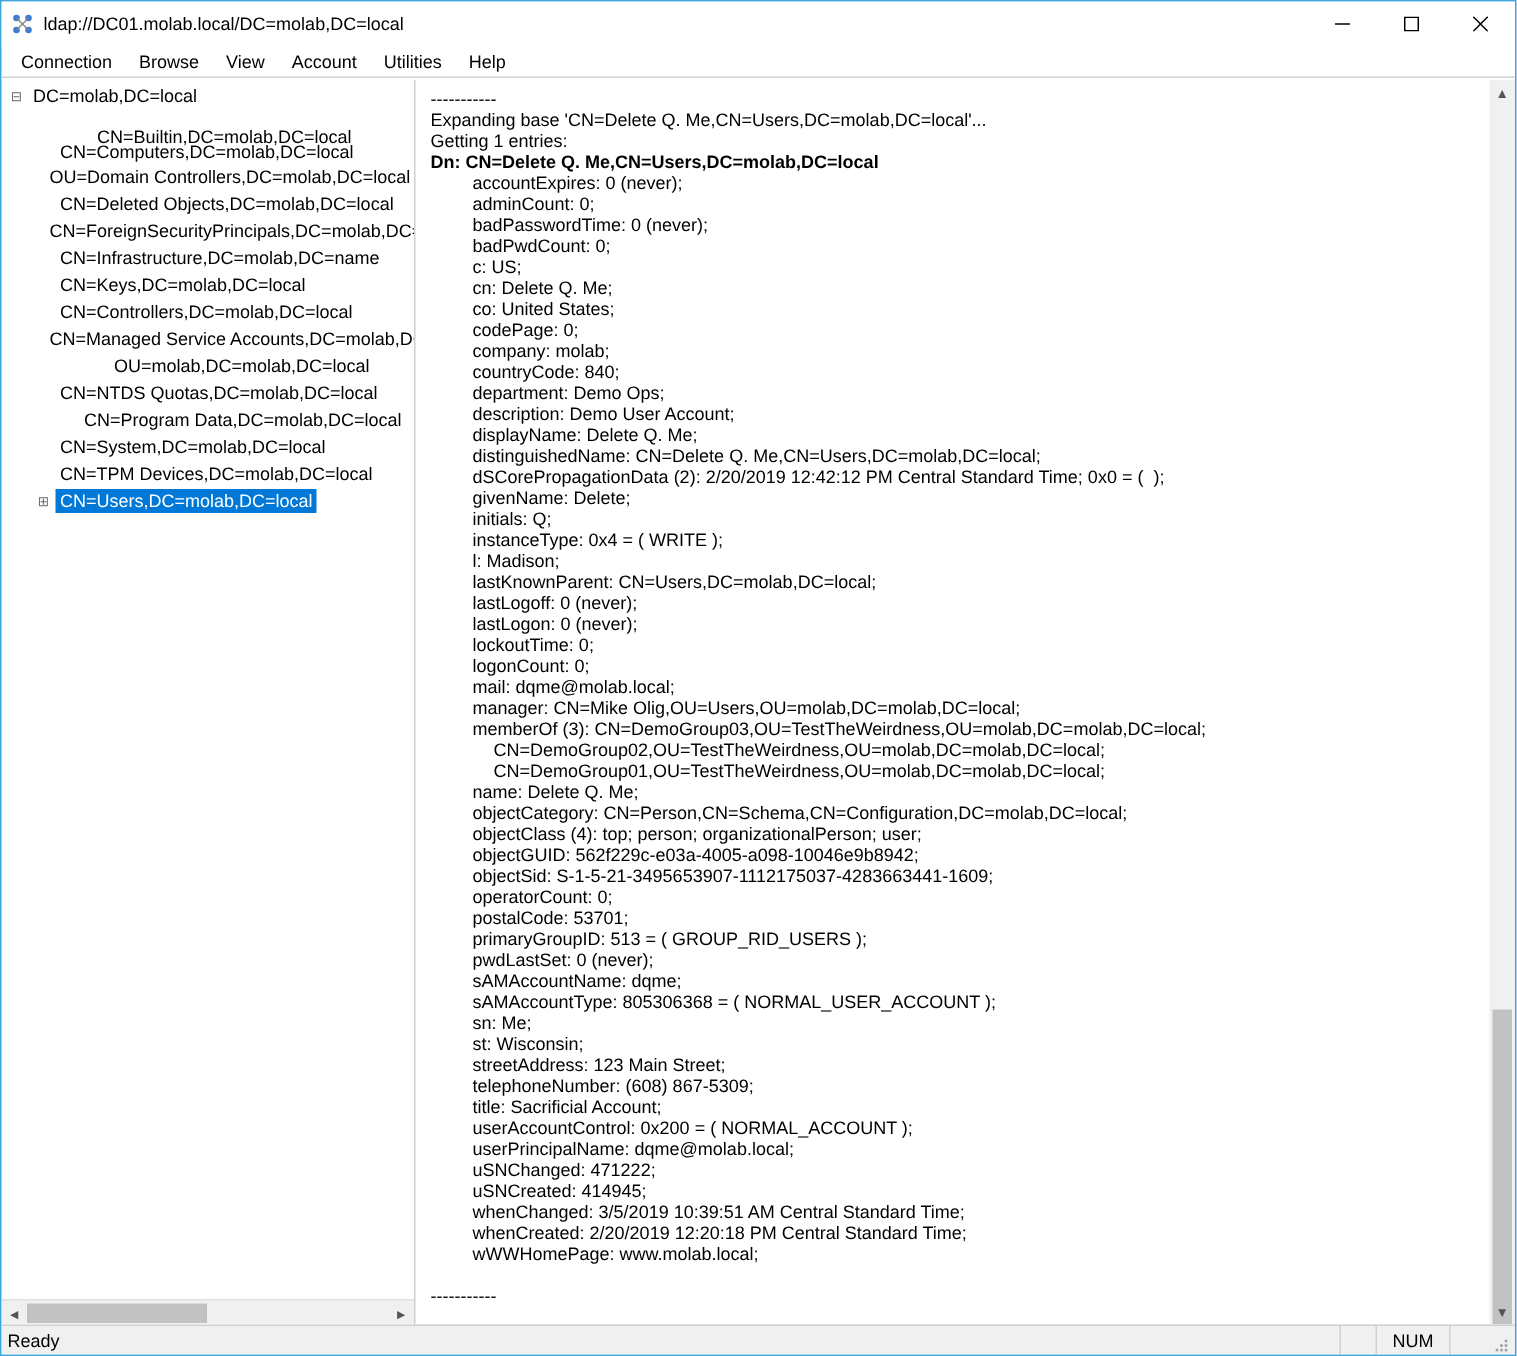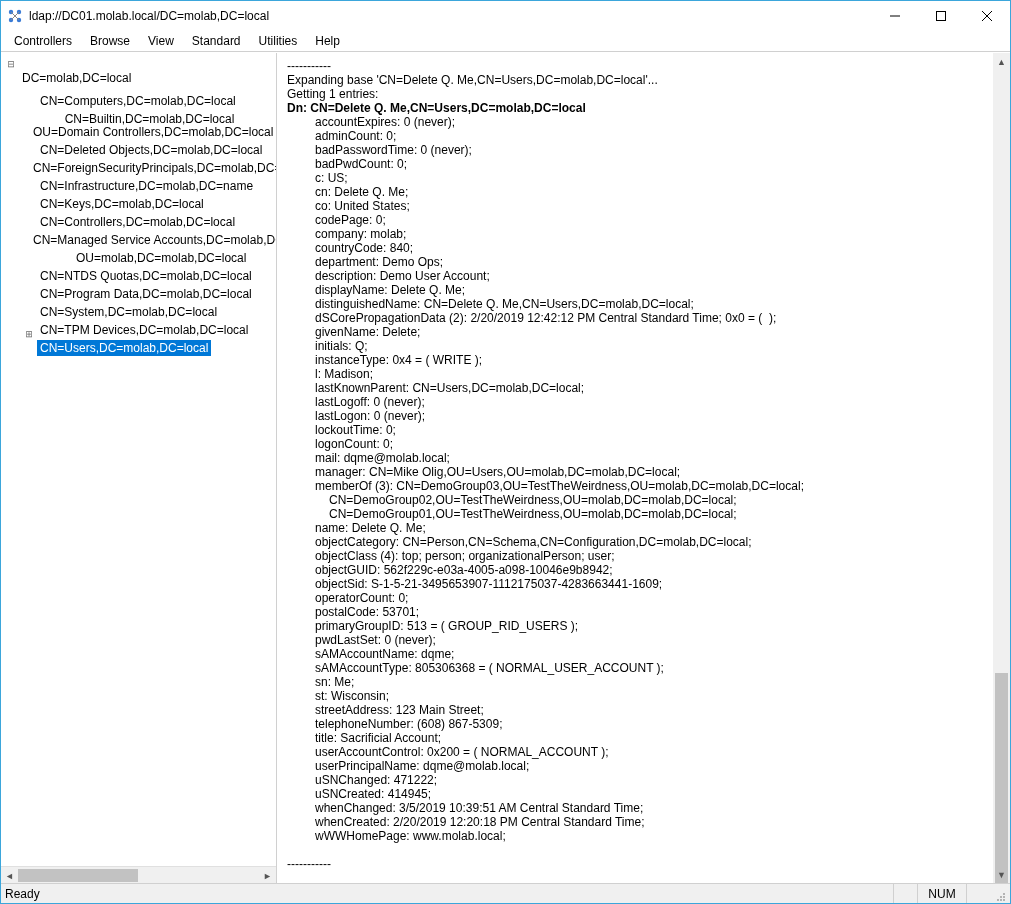--- a/index.html
+++ b/index.html
@@ -80,21 +80,21 @@
     font-size: 12px;
   }
   .tree-toggle {
     width: 12px; height: 12px;
     display: inline-flex; align-items:center; justify-content:center;
     margin-right: 2px;
     font-size: 9px;
     color: #6b6b6b;
     cursor: default;
   }
-  .tree-label { padding: 1px 3px; margin-top: 28px; }
+  .tree-label { padding: 1px 3px; }
   .tree-label.selected {
     background: #0078d7;
     color: #fff;
   }
   .tree-hscroll {
     height: 17px;
     background: #f0f0f0;
     border-top: 1px solid #e0e0e0;
     position: relative;
   }
@@ -195,24 +195,24 @@
     <div class="win-btn close">
       <svg width="10" height="10">
           <line x1="0" y1="0" x2="10" y2="10" stroke="#000" stroke-width="1"></line>
           <line x1="10" y1="0" x2="0" y2="10" stroke="#000" stroke-width="1"></line>
         </svg>
     </div>
   </div>
 </div>
 
 <div class="menubar">
-  <span class="menu-item">Controllers</span>
+  <span class="menu-item">Connection</span>
   <span class="menu-item">Browse</span>
   <span class="menu-item">View</span>
-  <span class="menu-item">Standard</span>
+  <span class="menu-item">Account</span>
   <span class="menu-item">Utilities</span>
   <span class="menu-item">Help</span>
 </div>
 
 <div class="main">
 
   <div class="tree-pane">
     <div class="tree-scroll">
       <div class="tree-root" id="tree-root">
           <div class="tree-row">
@@ -256,21 +256,21 @@
             <span class="tree-label">CN=Managed Service Accounts,DC=molab,DC=local</span>
           </div>
           <div class="tree-row" style="padding-left: 18px; gap: 36px;">
             <span class="tree-toggle">&nbsp;&nbsp;</span>
             <span class="tree-label">OU=molab,DC=molab,DC=local</span>
           </div>
           <div class="tree-row" style="padding-left: 18px;">
             <span class="tree-toggle">&nbsp;&nbsp;</span>
             <span class="tree-label">CN=NTDS Quotas,DC=molab,DC=local</span>
           </div>
-          <div class="tree-row" style="padding-left: 18px;">
+          <div class="tree-row" style="padding-left: 18px; gap: 16px;">
             <span class="tree-toggle">&nbsp;&nbsp;</span>
             <span class="tree-label">CN=Program Data,DC=molab,DC=local</span>
           </div>
           <div class="tree-row" style="padding-left: 18px;">
             <span class="tree-toggle">&nbsp;&nbsp;</span>
             <span class="tree-label">CN=System,DC=molab,DC=local</span>
           </div>
           <div class="tree-row" style="padding-left: 18px;">
             <span class="tree-toggle">&nbsp;&nbsp;</span>
             <span class="tree-label">CN=TPM Devices,DC=molab,DC=local</span>

